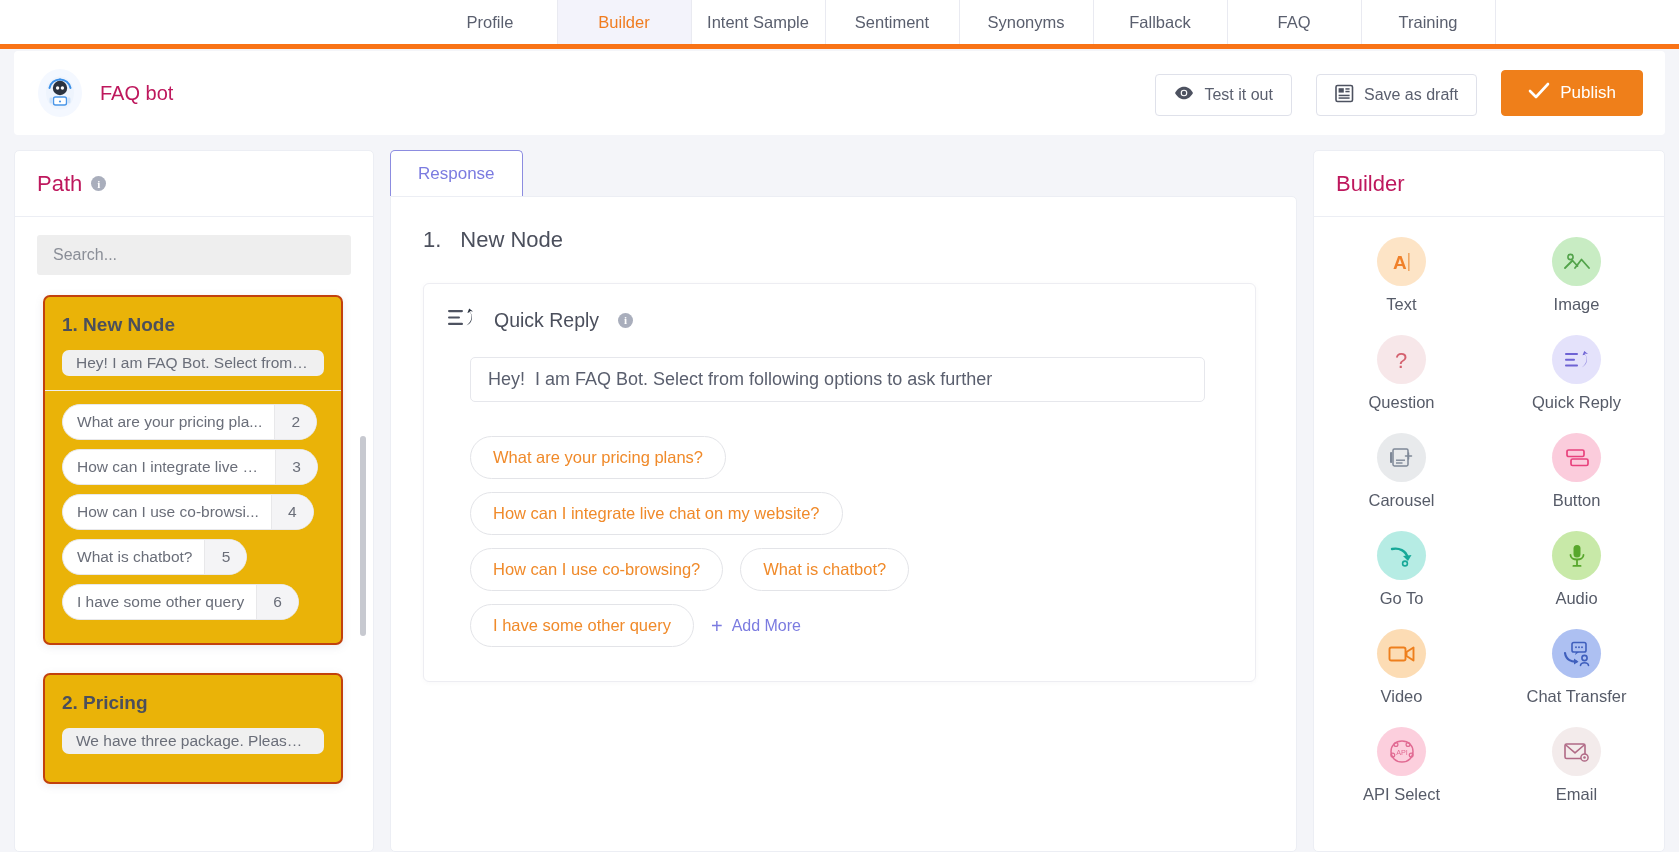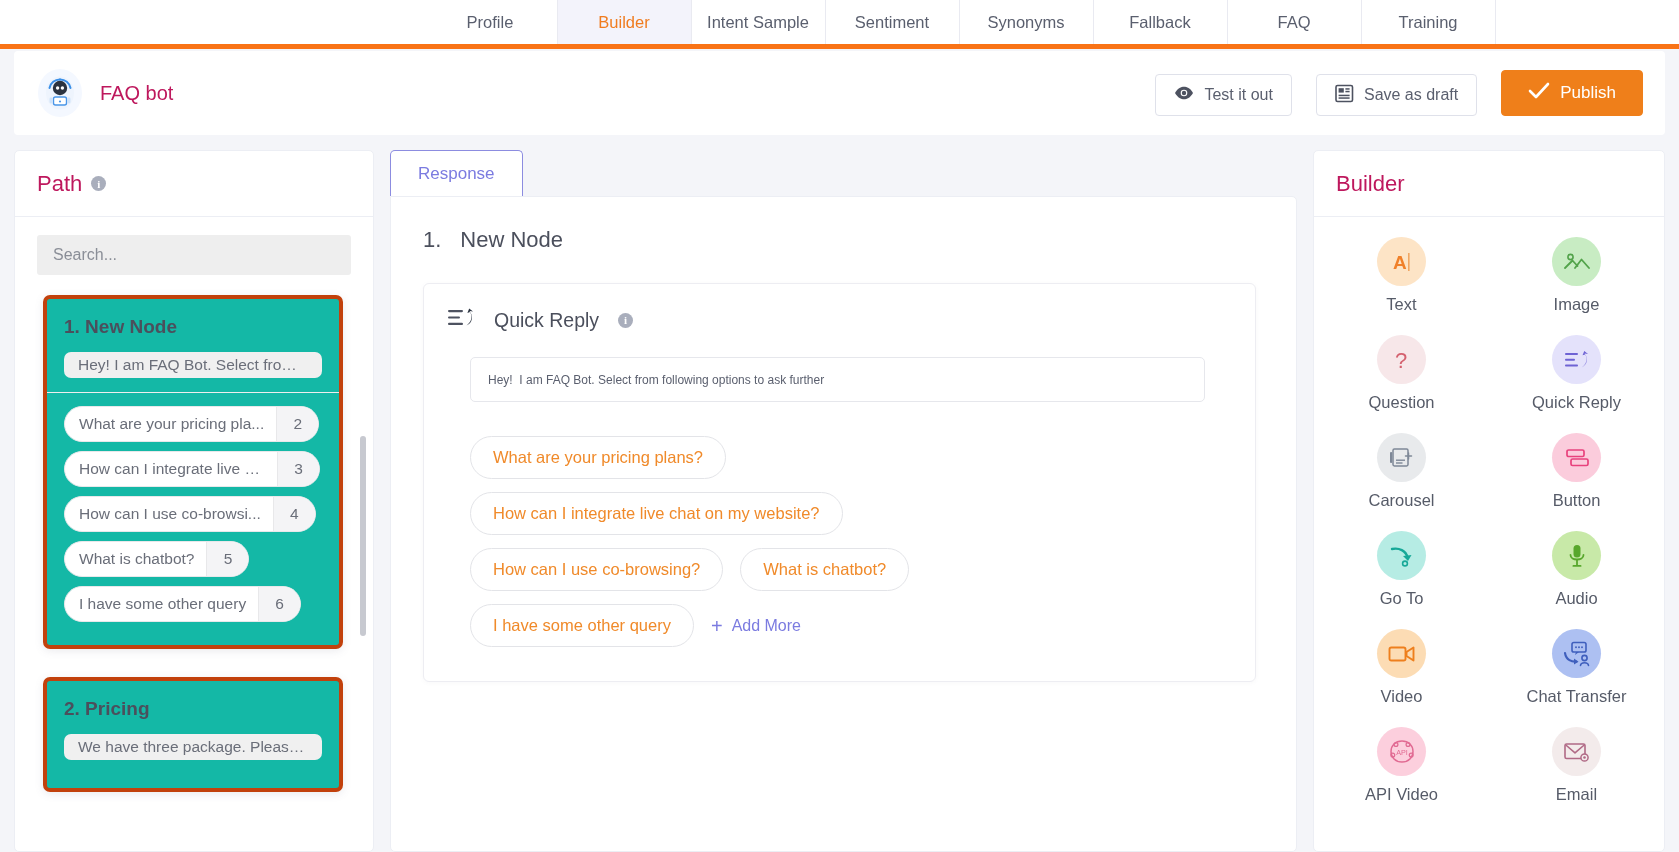--- a/index.html
+++ b/index.html
@@ -122,22 +122,22 @@
   }
   .search-input::placeholder { color: #8a8e97; }
 
   .node-scroll {
     position: absolute;
     top: 124px; left: 0; right: 0; bottom: 0;
     padding: 20px 30px 0 28px;
     overflow: hidden;
   }
   .node-card {
-    background: #14b8a6;
-    border: 4px solid #c2410c;
+    background: #eab308;
+    border: 2px solid #c2410c;
     border-radius: 7px;
     box-shadow: 0 2px 9px rgba(100,100,120,0.13);
     padding: 17px 17px 14px 17px;
     margin-bottom: 28px;
   }
   .node-title { font-size: 19px; color: #4b4f5c; font-weight: 600; margin-bottom: 14px; }
   .node-msg {
     background: #f0f0f0;
     border-radius: 7px;
     padding: 4px 14px;
@@ -216,21 +216,21 @@
     box-shadow: 0 1px 4px rgba(120,120,140,0.05);
   }
   .qr-head { display: flex; align-items: center; gap: 19px; margin-bottom: 25px; }
   .qr-head-title { font-size: 19.5px; color: #4b4f5c; font-weight: 500; }
   .qr-text-field {
     border: 1px solid #e6e7ec;
     border-radius: 5px;
     height: 45px;
     display: flex; align-items: center;
     padding: 0 17px;
-    font-size: 12px;
+    font-size: 18px;
     color: #5a5f6e;
     margin: 0 22px 0 22px;
     white-space: pre;
   }
   .chip-area { padding: 34px 0 0 22px; display: flex; flex-wrap: wrap; gap: 13px 17px; align-items: center; }
   .chip {
     border: 1px solid #e3e4e8;
     border-radius: 22px;
     padding: 11px 22px;
     font-size: 16.5px;
@@ -580,21 +580,21 @@
         <span class="action-circle" style="background:#fccfdd">
           <svg width="28" height="26" viewBox="0 0 28 26">
             <path d="M14 2 C20.5 2 25 6.5 25 12.5 C25 18.5 20.5 23 14 23 C7.5 23 3 18.5 3 12.5 C3 6.5 7.5 2 14 2 Z" fill="none" stroke="#e16b93" stroke-width="1.5"></path>
             <circle cx="8" cy="5.5" r="1.9" fill="none" stroke="#e16b93" stroke-width="1.3"></circle>
             <circle cx="20" cy="5.5" r="1.9" fill="none" stroke="#e16b93" stroke-width="1.3"></circle>
             <circle cx="4.8" cy="16" r="1.9" fill="none" stroke="#e16b93" stroke-width="1.3"></circle>
             <circle cx="23.2" cy="16" r="1.9" fill="none" stroke="#e16b93" stroke-width="1.3"></circle>
             <text x="8.2" y="15.8" font-family="Liberation Sans, sans-serif" font-size="7.2" fill="#e16b93">API</text>
           </svg>
         </span>
-        <span class="action-label">API Video</span>
+        <span class="action-label">API Select</span>
       </div>
 
       <div class="action-item">
         <span class="action-circle" style="background:#f3ebeb">
           <svg width="28" height="22" viewBox="0 0 28 22">
             <rect x="2" y="3" width="20" height="14.5" rx="1.6" fill="none" stroke="#b06a86" stroke-width="1.6"></rect>
             <path d="M2.8 4 L12 11.8 L21.2 4" fill="none" stroke="#b06a86" stroke-width="1.6" stroke-linejoin="round"></path>
             <circle cx="21.5" cy="16.5" r="3.6" fill="#f3ebeb" stroke="#b06a86" stroke-width="1.5"></circle>
             <circle cx="21.5" cy="16.5" r="1.3" fill="#b06a86"></circle>
           </svg>

